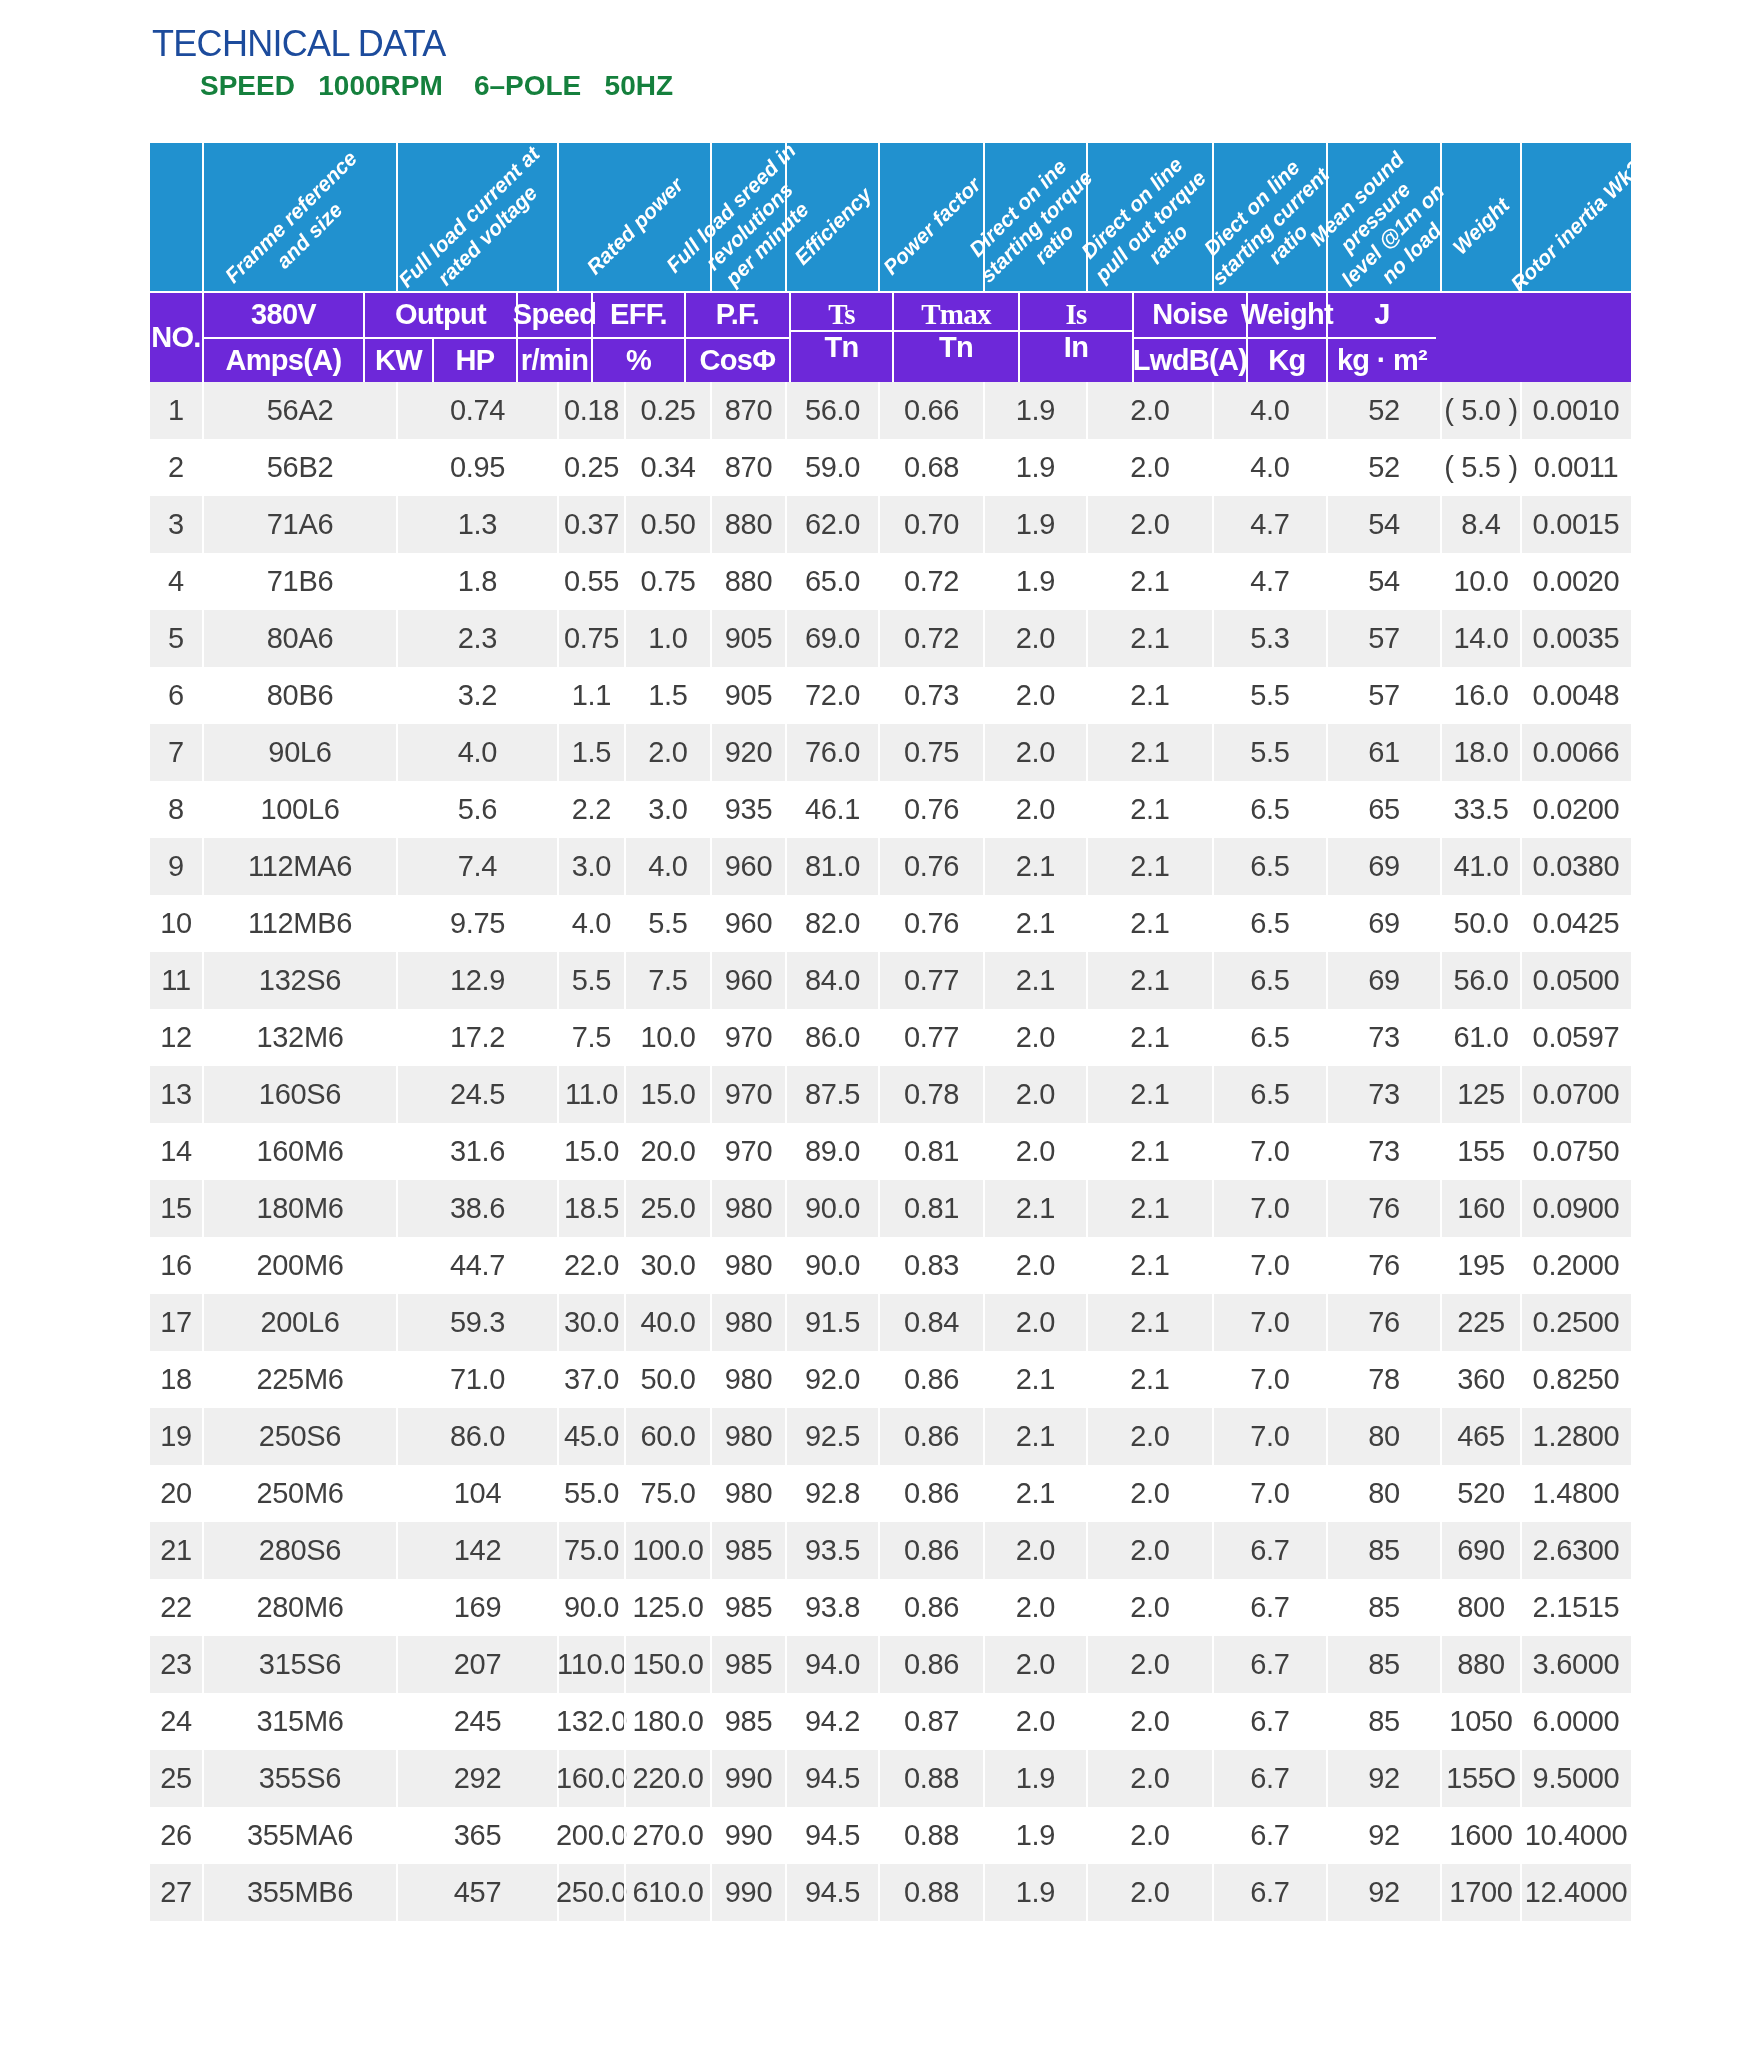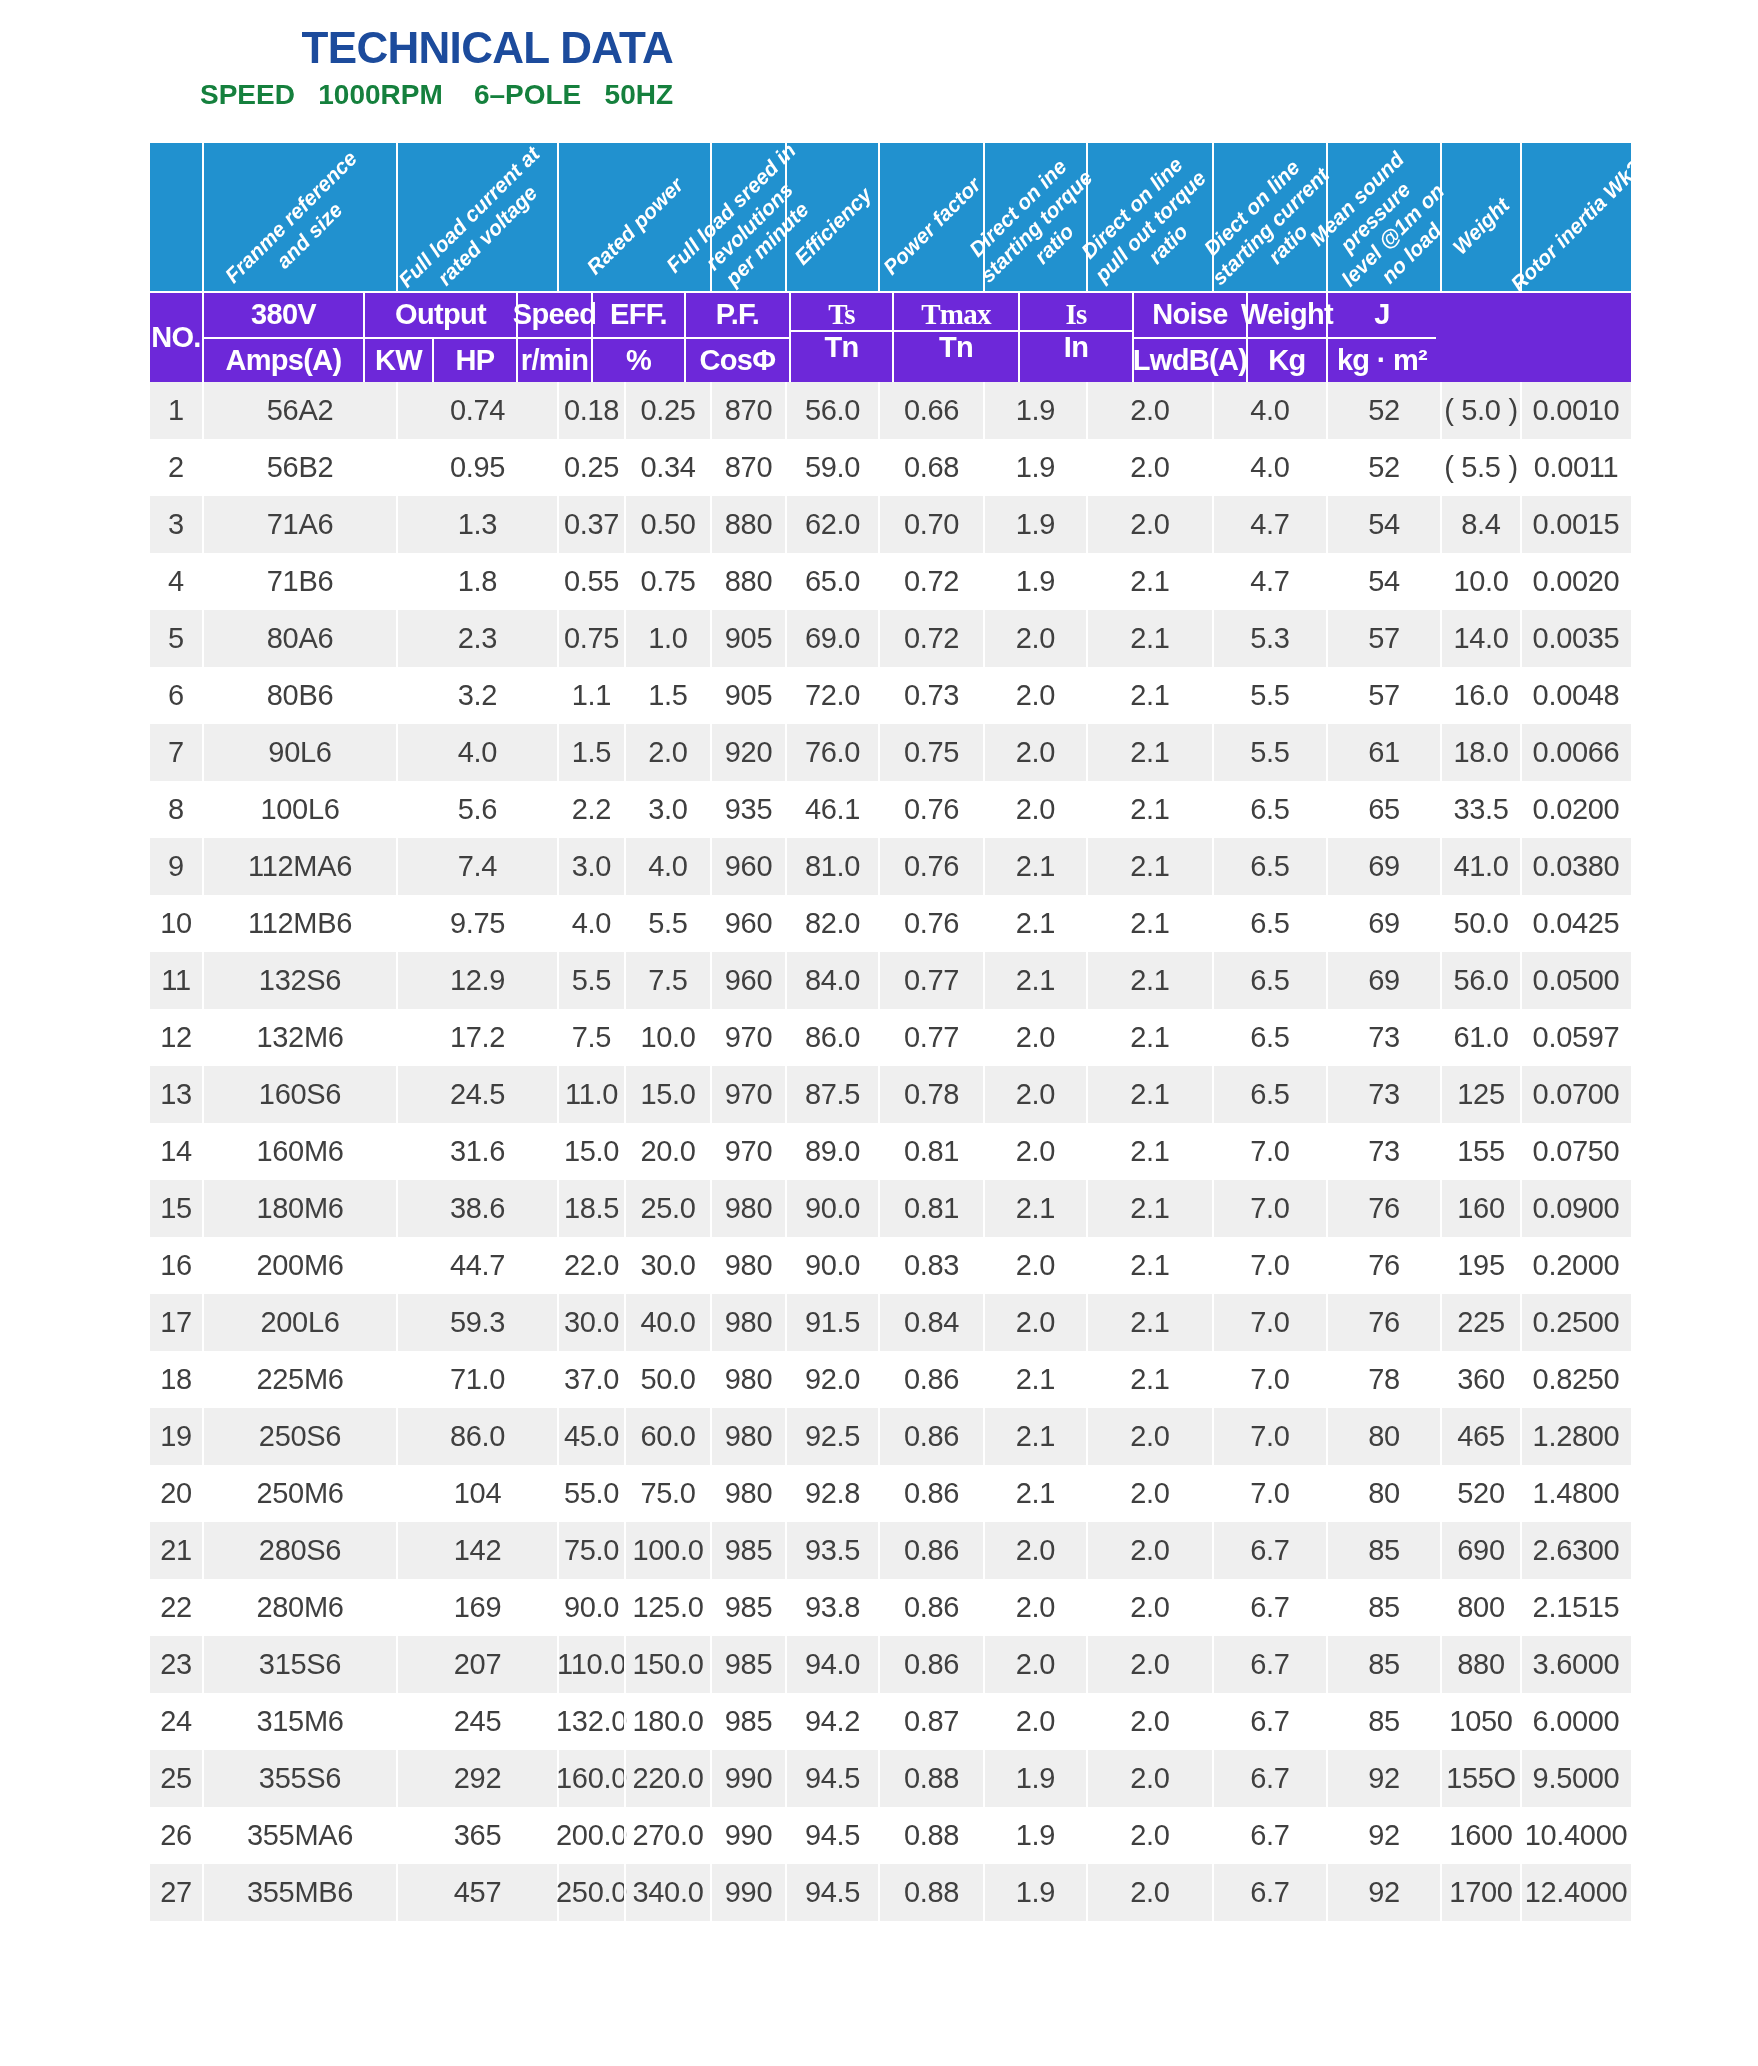--- a/index.html
+++ b/index.html
@@ -3,22 +3,22 @@
 <meta charset="utf-8">
 <style>
   html,body{margin:0;padding:0;background:#ffffff;}
   body{
     width:1758px;height:2066px;position:relative;
     font-family:"Liberation Sans", sans-serif;
     -webkit-font-smoothing:antialiased;
   }
   .header-block{position:absolute;left:152px;top:25px;}
   .title{
-    font-size:44px;font-weight:bold;color:#1c4b9c;
-    letter-spacing:-0.7px;line-height:1.05;text-align:right;
+    font-size:36px;font-weight:normal;color:#1c4b9c;
+    letter-spacing:-0.7px;line-height:1.05;
   }
   .subtitle{
     margin-top:8.4px;font-size:28px;font-weight:bold;color:#15803d;
     letter-spacing:0px;white-space:pre;line-height:1.05;margin-left:48px;
   }
 
   .dtable{position:absolute;left:150px;top:143px;width:1481px;}
 
   
   .c-no{width:52px;}  .c-type{width:194px;} .c-amps{width:161px;}
@@ -643,21 +643,21 @@
         <div class="td c-is">6.7</div>
         <div class="td c-noise">92</div>
         <div class="td c-weight">1600</div>
         <div class="td c-j">10.4000</div>
       </div>
       <div class="tr odd">
         <div class="td c-no">27</div>
         <div class="td c-type">355MB6</div>
         <div class="td c-amps">457</div>
         <div class="td c-kw">250.0</div>
-        <div class="td c-hp">340.0</div>
+        <div class="td c-hp">610.0</div>
         <div class="td c-speed">990</div>
         <div class="td c-eff">94.5</div>
         <div class="td c-pf">0.88</div>
         <div class="td c-ts">1.9</div>
         <div class="td c-tmax">2.0</div>
         <div class="td c-is">6.7</div>
         <div class="td c-noise">92</div>
         <div class="td c-weight">1700</div>
         <div class="td c-j">12.4000</div>
       </div>

